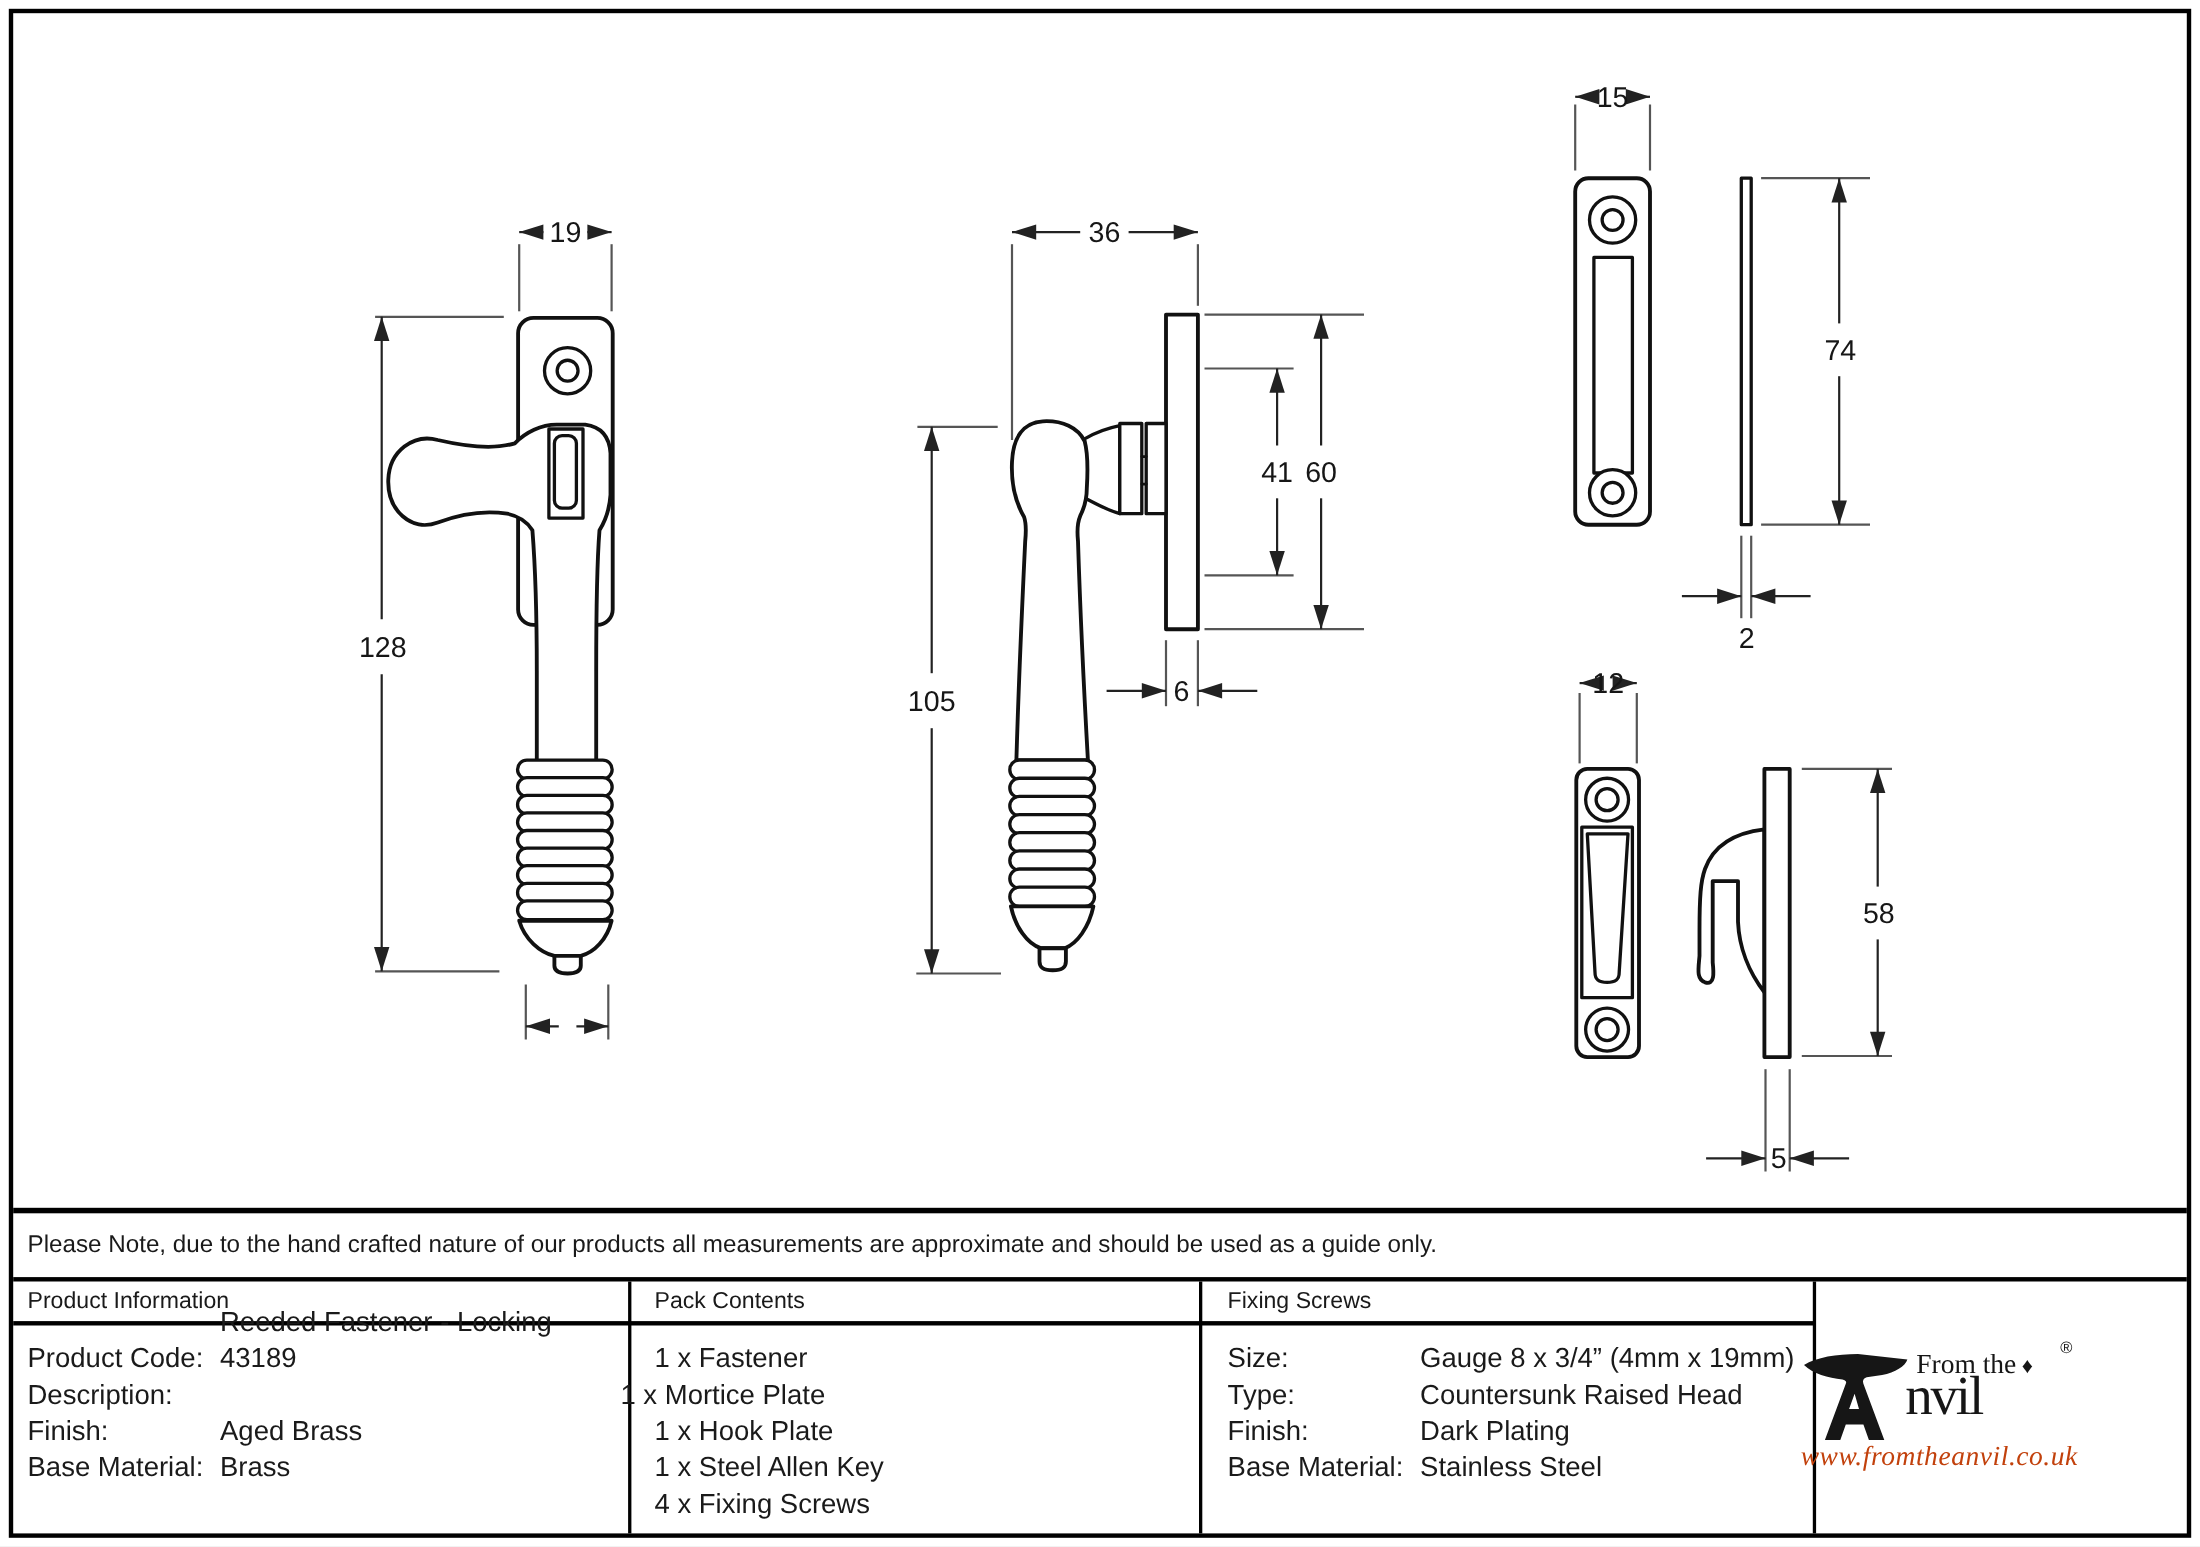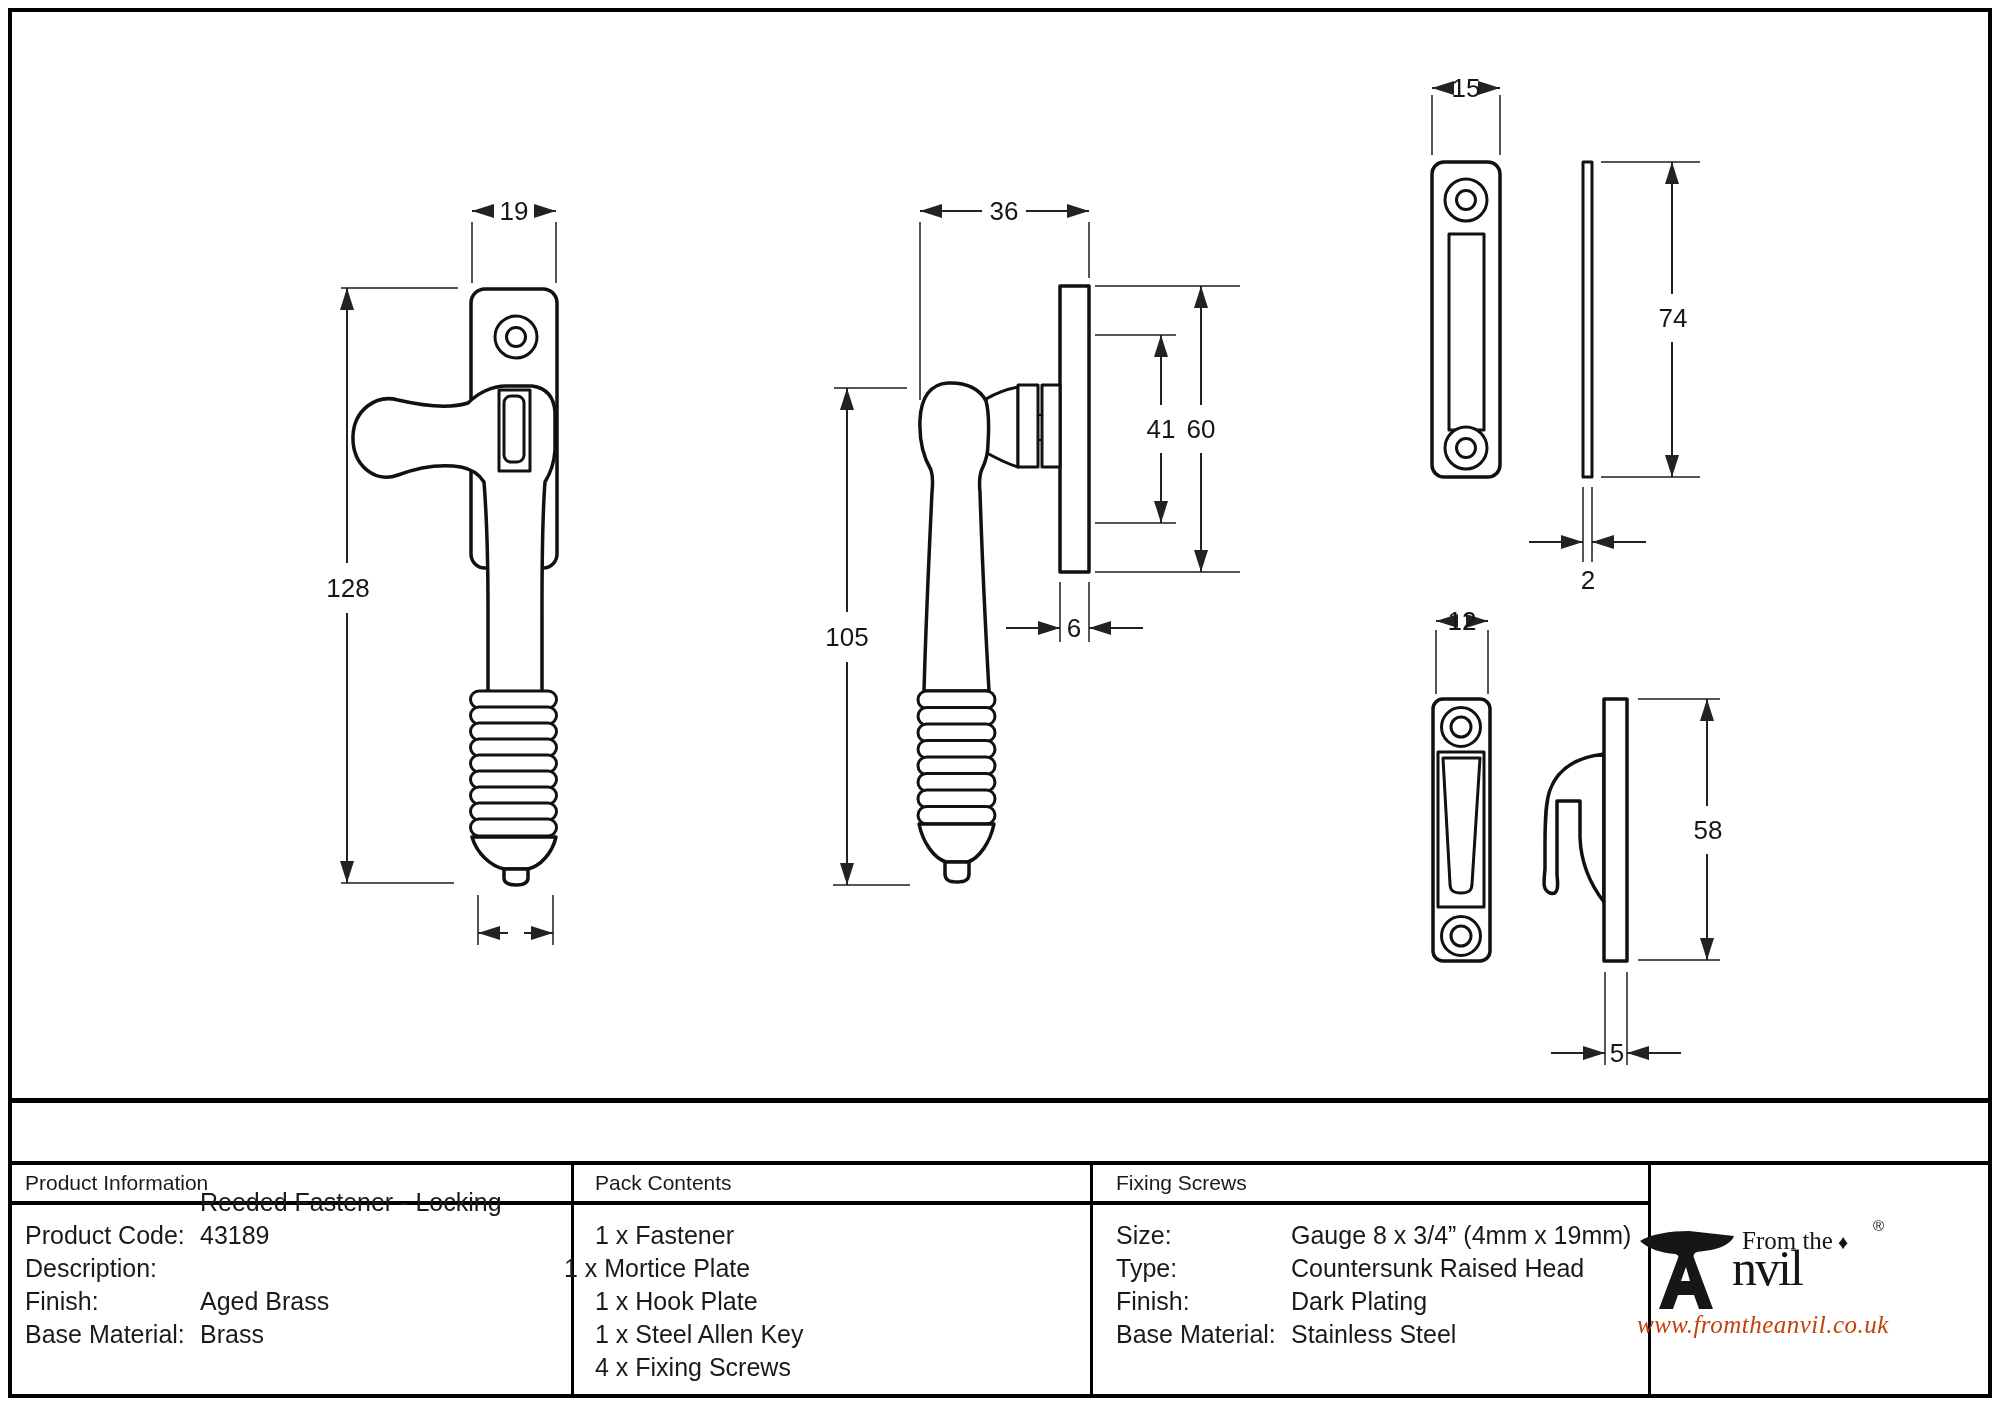--- a/index.html
+++ b/index.html
@@ -247,20 +247,21 @@
     <text class="dim" x="1617" y="1053" text-anchor="middle" dominant-baseline="central">5</text>
   </svg>
 
   <div class="hline" style="left:12px; top:1098px; width:1976px; height:5px;"></div>
   <div class="hline" style="left:12px; top:1161px; width:1976px; height:4px;"></div>
   <div class="hline" style="left:12px; top:1201px; width:1638px; height:4px;"></div>
   <div class="vline" style="left:571px; top:1165px; width:3px; height:229px;"></div>
   <div class="vline" style="left:1090px; top:1165px; width:3px; height:229px;"></div>
   <div class="vline" style="left:1648px; top:1165px; width:3px; height:229px;"></div>
 
+  <div class="txt note-text" style="left:25px; top:1118px;">Please Note, due to the hand crafted nature of our products all measurements are approximate and should be used as a guide only.</div>
 
   <div class="txt hdr" style="left:25px; top:1170px;">Product Information</div>
   <div class="txt hdr" style="left:595px; top:1170px;">Pack Contents</div>
   <div class="txt hdr" style="left:1116px; top:1170px;">Fixing Screws</div>
 
   <div class="txt cell" style="left:25px; top:1222px;">Product Code:</div>
   <div class="txt cell" style="left:200px; top:1222px;">43189</div>
   <div class="txt cell" style="left:25px; top:1255px;">Description:</div>
   <div class="txt cell" style="left:200px; top:1189px;">Reeded Fastener - Locking</div>
   <div class="txt cell" style="left:25px; top:1288px;">Finish:</div>

